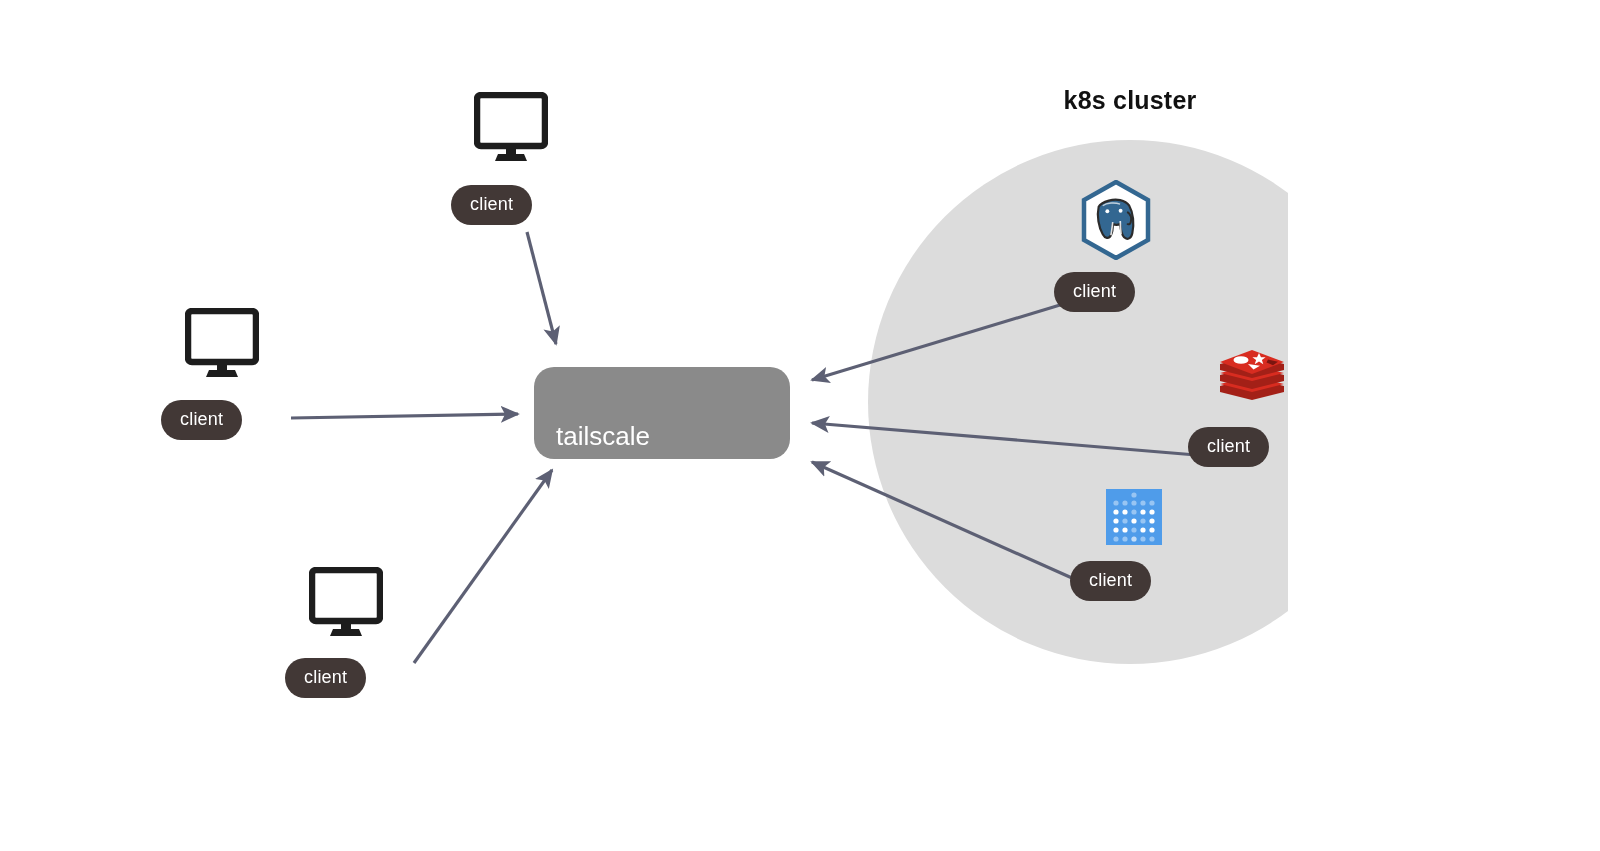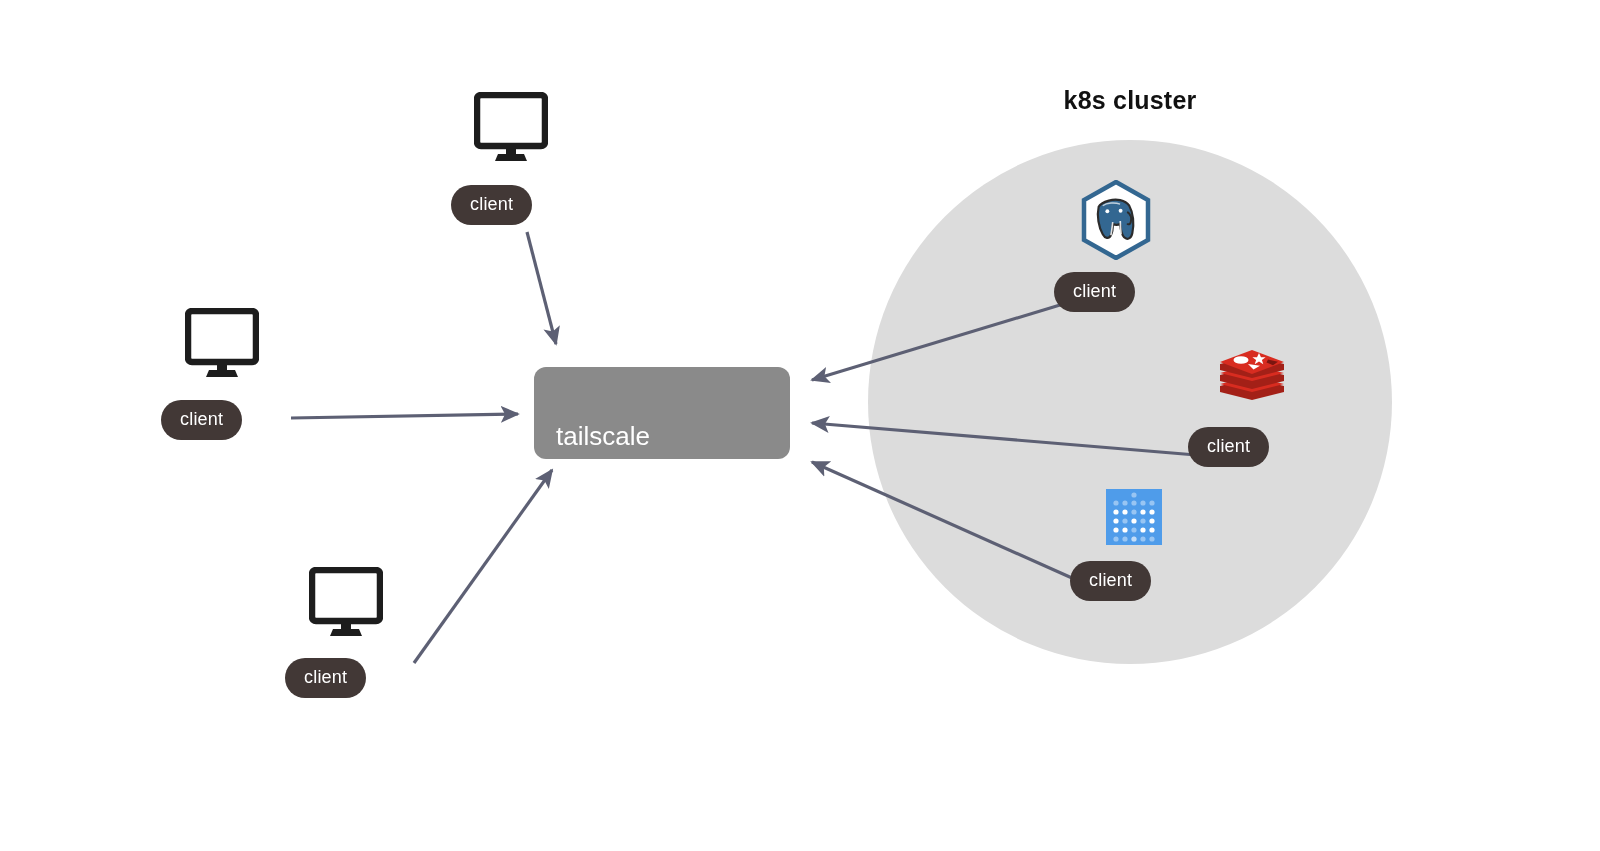--- a/index.html
+++ b/index.html
@@ -5,21 +5,21 @@
   html, body {
     margin: 0;
     padding: 0;
     background: #ffffff;
   }
   body {
     font-family: "Liberation Sans", sans-serif;
   }
   #stage {
     position: relative;
-    width: 1600px;
+    width: 1288px;
     height: 851px;
     background: #ffffff;
     overflow: hidden;
   }
   #edges {
     position: absolute;
     left: 0; top: 0;
     width: 1600px;
     height: 851px;
   }
@@ -44,21 +44,21 @@
     font-size: 18px;
     line-height: 1;
     padding: 10px 19px 12px 19px;
     white-space: nowrap;
     letter-spacing: 0.2px;
   }
   .server-box {
     position: absolute;
     background: #8a8a8a;
     color: #ffffff;
-    border-radius: 12px;
+    border-radius: 20px;
     font-size: 26px;
     line-height: 1.35;
     padding: 17px 22px;
     white-space: pre-line;
     box-sizing: border-box;
   }
   .node-icon {
     position: absolute;
   }
   .monitor-icon svg, .node-icon svg { display: block; }

